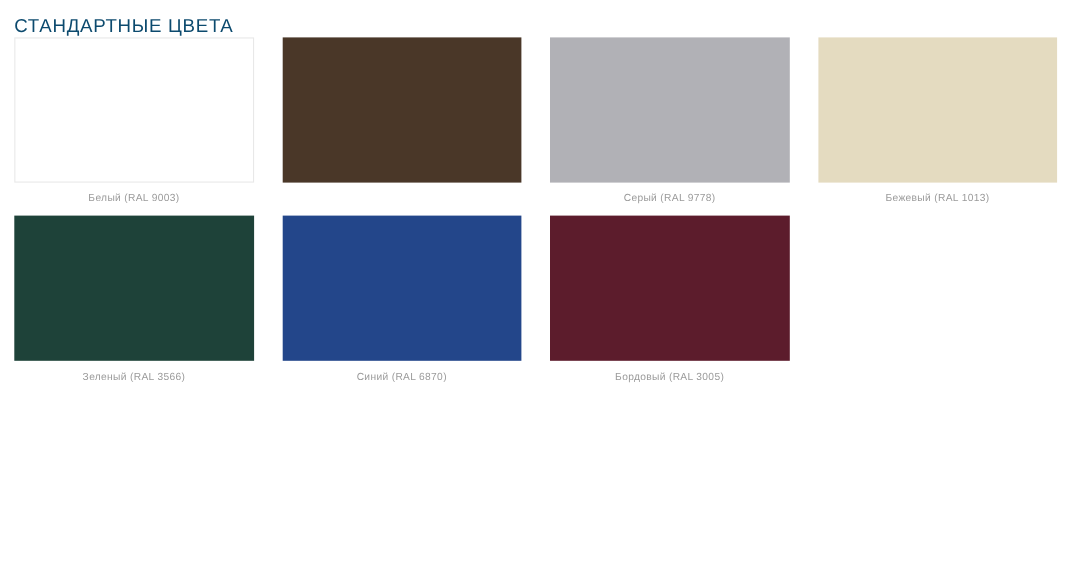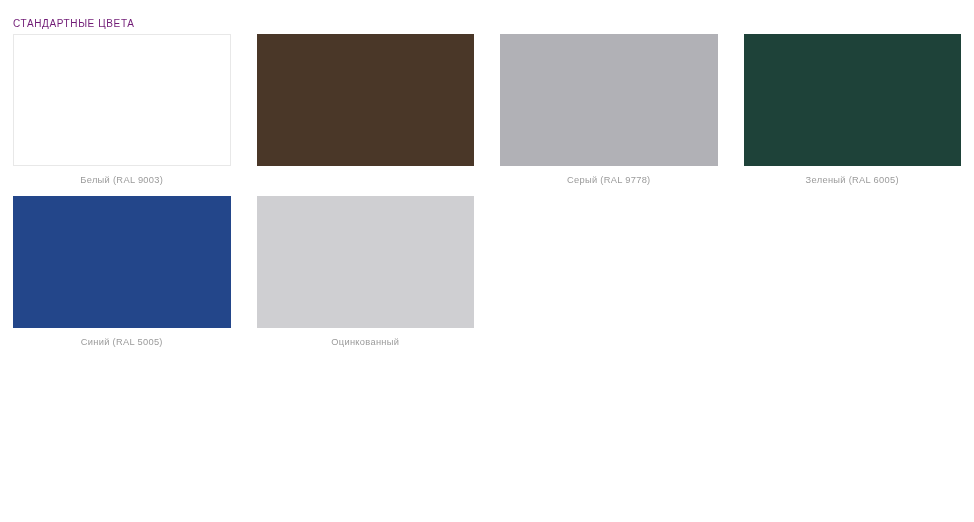--- a/index.html
+++ b/index.html
@@ -18,23 +18,23 @@
 
   .palette-panel {
     width: 974px;
     height: 522px;
     box-sizing: border-box;
     padding: 0;
     position: relative;
   }
 
   .panel-title {
-    font-size: 10px;
+    font-size: 17px;
     letter-spacing: 0.62px;
-    color: #701a75;
+    color: #0c4a6e;
     font-weight: 400;
     margin: 0;
     padding: 14px 3px 0 13px;
     line-height: 20px;
     white-space: nowrap;
   }
 
   .swatch-grid {
     display: grid;
     grid-template-columns: repeat(4, 243.5px);
@@ -91,26 +91,30 @@
         <span class="swatch-label">Белый (RAL 9003)</span>
       </div>
       <div class="swatch-cell">
         <div class="swatch-chip" style="background-color: rgb(74, 55, 40);"></div>
       </div>
       <div class="swatch-cell">
         <div class="swatch-chip" style="background-color: rgb(177, 177, 182);"></div>
         <span class="swatch-label">Серый (RAL 9778)</span>
       </div>
       <div class="swatch-cell">
+        <div class="swatch-chip" style="background-color: rgb(228, 219, 192);"></div>
+        <span class="swatch-label">Бежевый (RAL 1013)</span>
+      </div>
+      <div class="swatch-cell">
         <div class="swatch-chip" style="background-color: rgb(30, 66, 57);"></div>
-        <span class="swatch-label">Зеленый (RAL 6005)</span>
+        <span class="swatch-label">Зеленый (RAL 3566)</span>
       </div>
       <div class="swatch-cell">
         <div class="swatch-chip" style="background-color: rgb(35, 70, 138);"></div>
-        <span class="swatch-label">Синий (RAL 5005)</span>
+        <span class="swatch-label">Синий (RAL 6870)</span>
       </div>
       <div class="swatch-cell">
-        <div class="swatch-chip" style="background-color: rgb(207, 207, 210);"></div>
-        <span class="swatch-label">Оцинкованный</span>
+        <div class="swatch-chip" style="background-color: rgb(92, 28, 44);"></div>
+        <span class="swatch-label">Бордовый (RAL 3005)</span>
       </div>
     </div>
 
 </div>
 
 </body></html>

